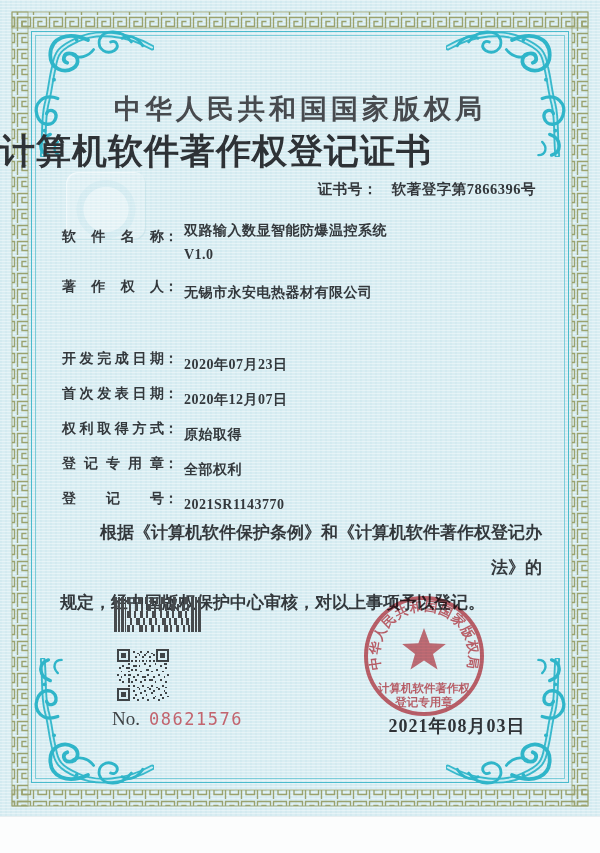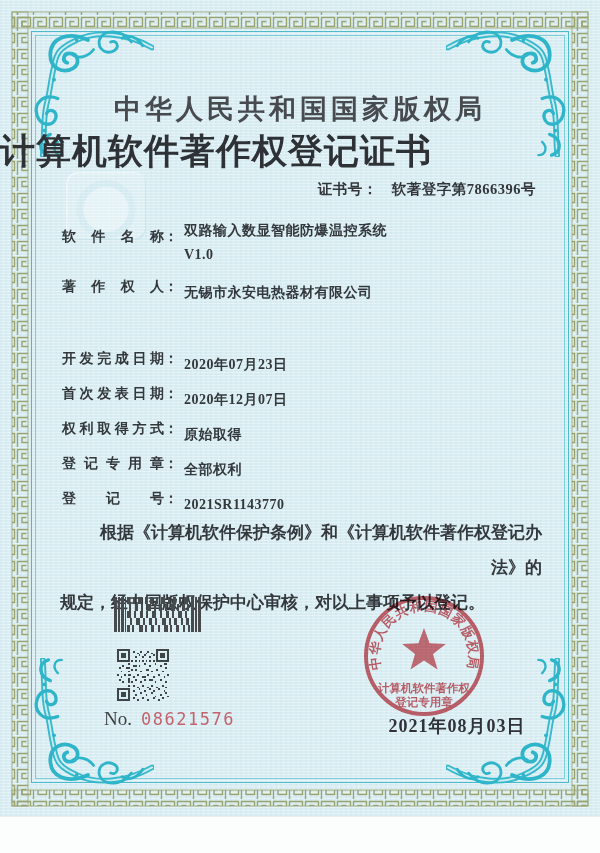--- a/index.html
+++ b/index.html
@@ -51,21 +51,21 @@
   .row .colon { display:inline-block; width:18px; }
   .row .val { margin-left:2px; letter-spacing:.5px;margin-top:13px; }
   .r-software { top:206px; } .r-owner { top:268px; }
   .r-dev { top:340px; } .r-pub { top:375px; } .r-method { top:410px; }
   .r-scope { top:445px; } .r-reg { top:480px; }
 
   .statement { position:absolute; left:60px; top:515px; width:482px;
                font-size:17px; font-weight:bold; color:#33383c; line-height:35px; }
   .statement .l1 { text-indent:36px;text-align:right; }
 
-  .serial { position:absolute; left:104px; top:708px;text-align:center; }
+  .serial { position:absolute; left:112px; top:708px;text-align:center; }
   .serial .no { font-size:19px; color:#3e4245; }
   .serial .num { font-family:"DejaVu Sans Mono","Liberation Mono",monospace;
                  font-size:17px; color:#c2646e; letter-spacing:1.5px; margin-left:9px; }
 
   .issue-date { position:absolute; left:354px; top:714px; width:142px; text-align:center;
                 font-size:18px; font-weight:bold; color:#2f3337; letter-spacing:1px;margin-left:32px; }
 
   .seal-box { position:absolute; left:354px; top:588px; width:140px; height:140px;
               mix-blend-mode:multiply; pointer-events:none; }
   .barcode-box { position:absolute; left:114px; top:597px; }

